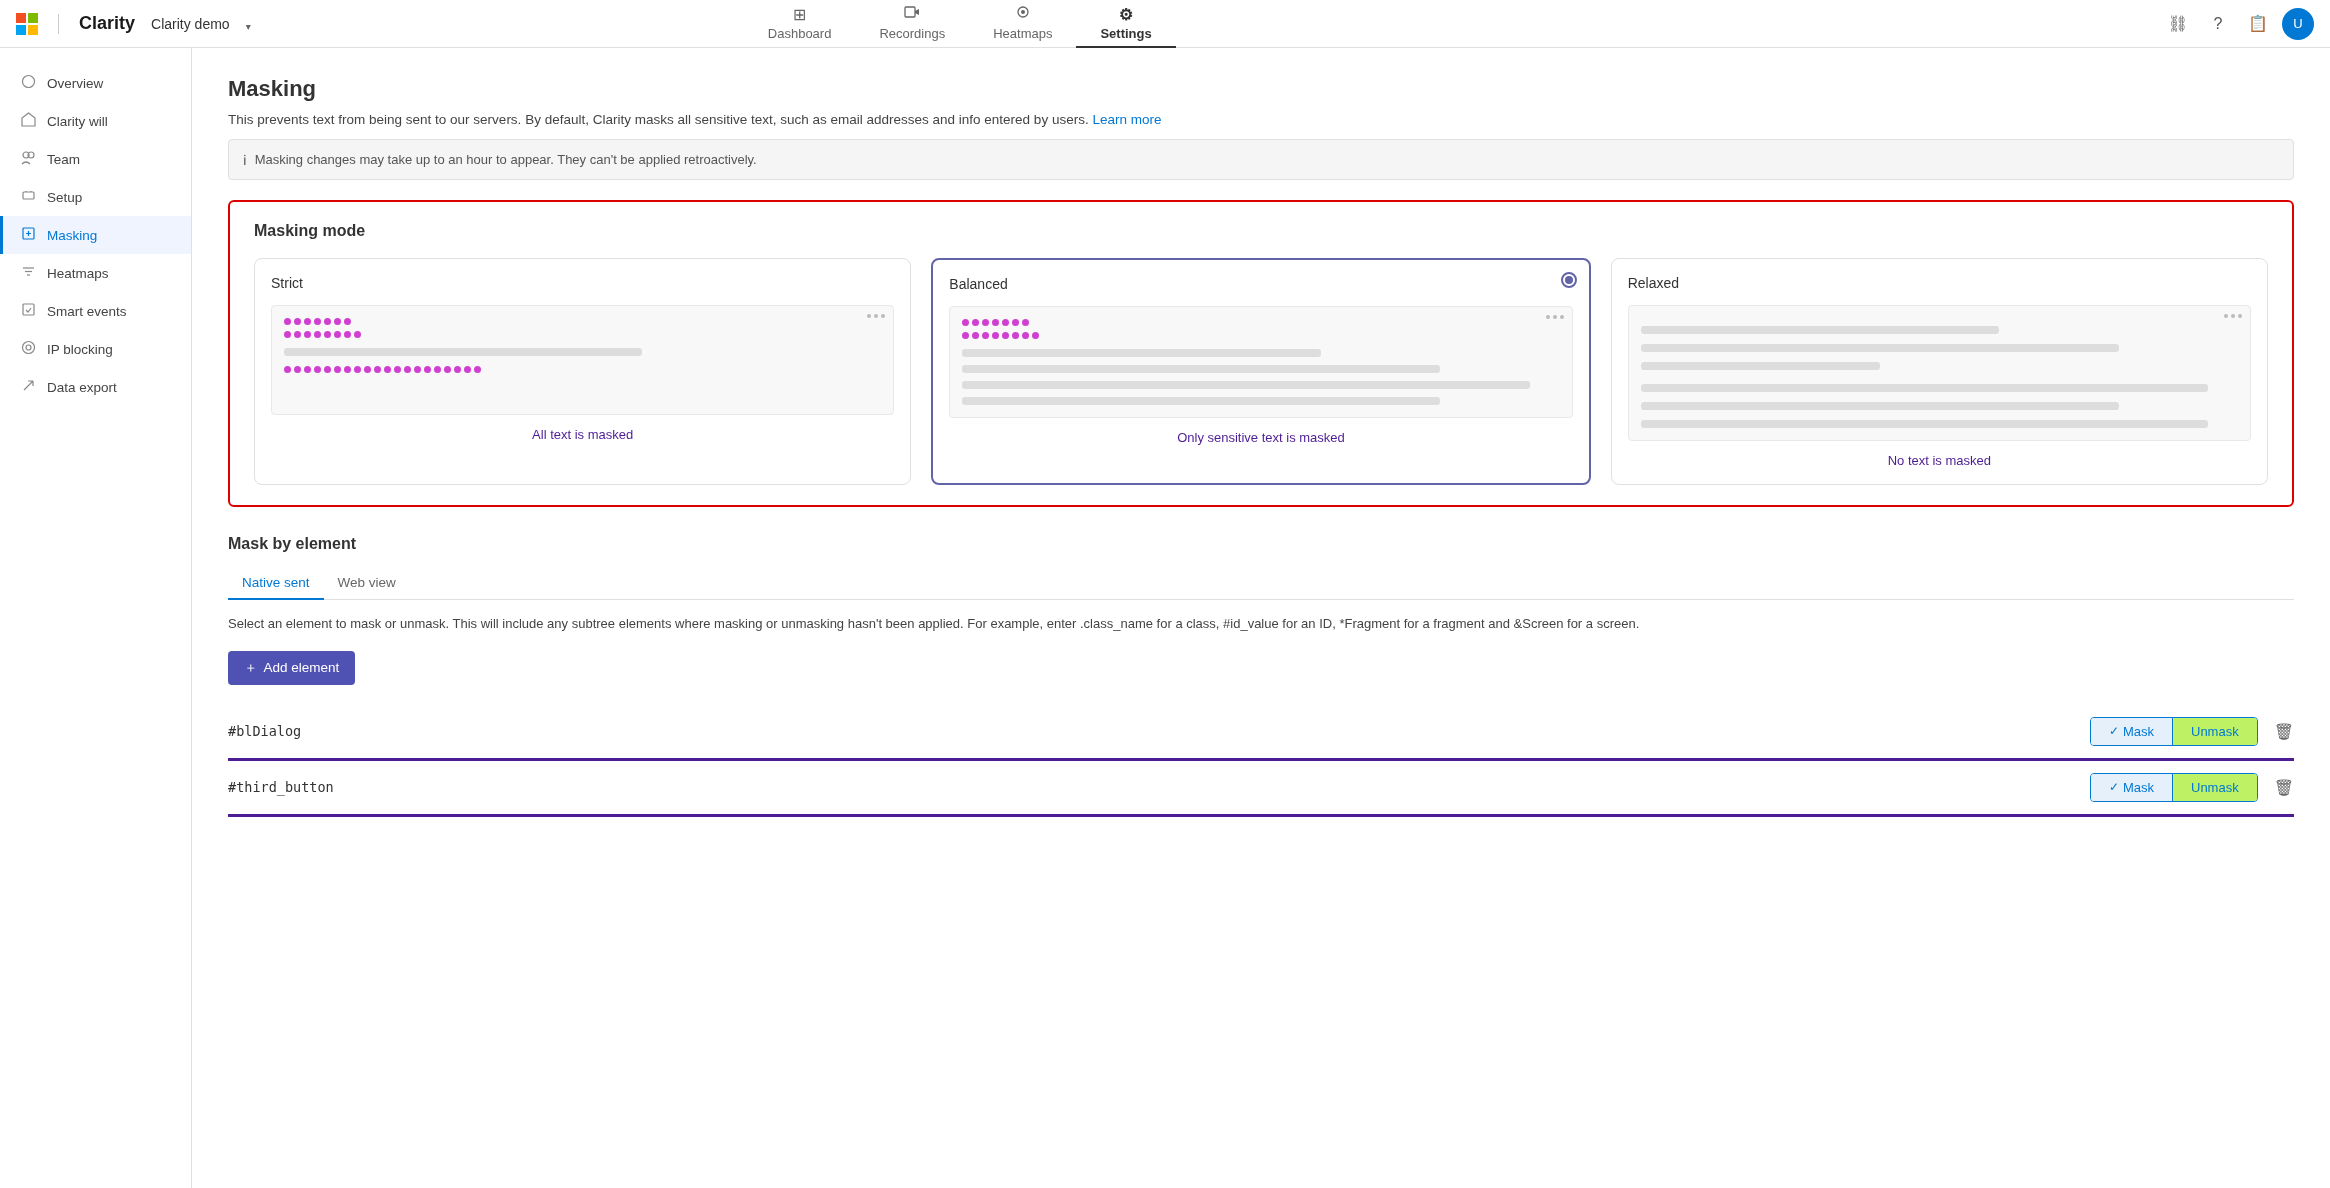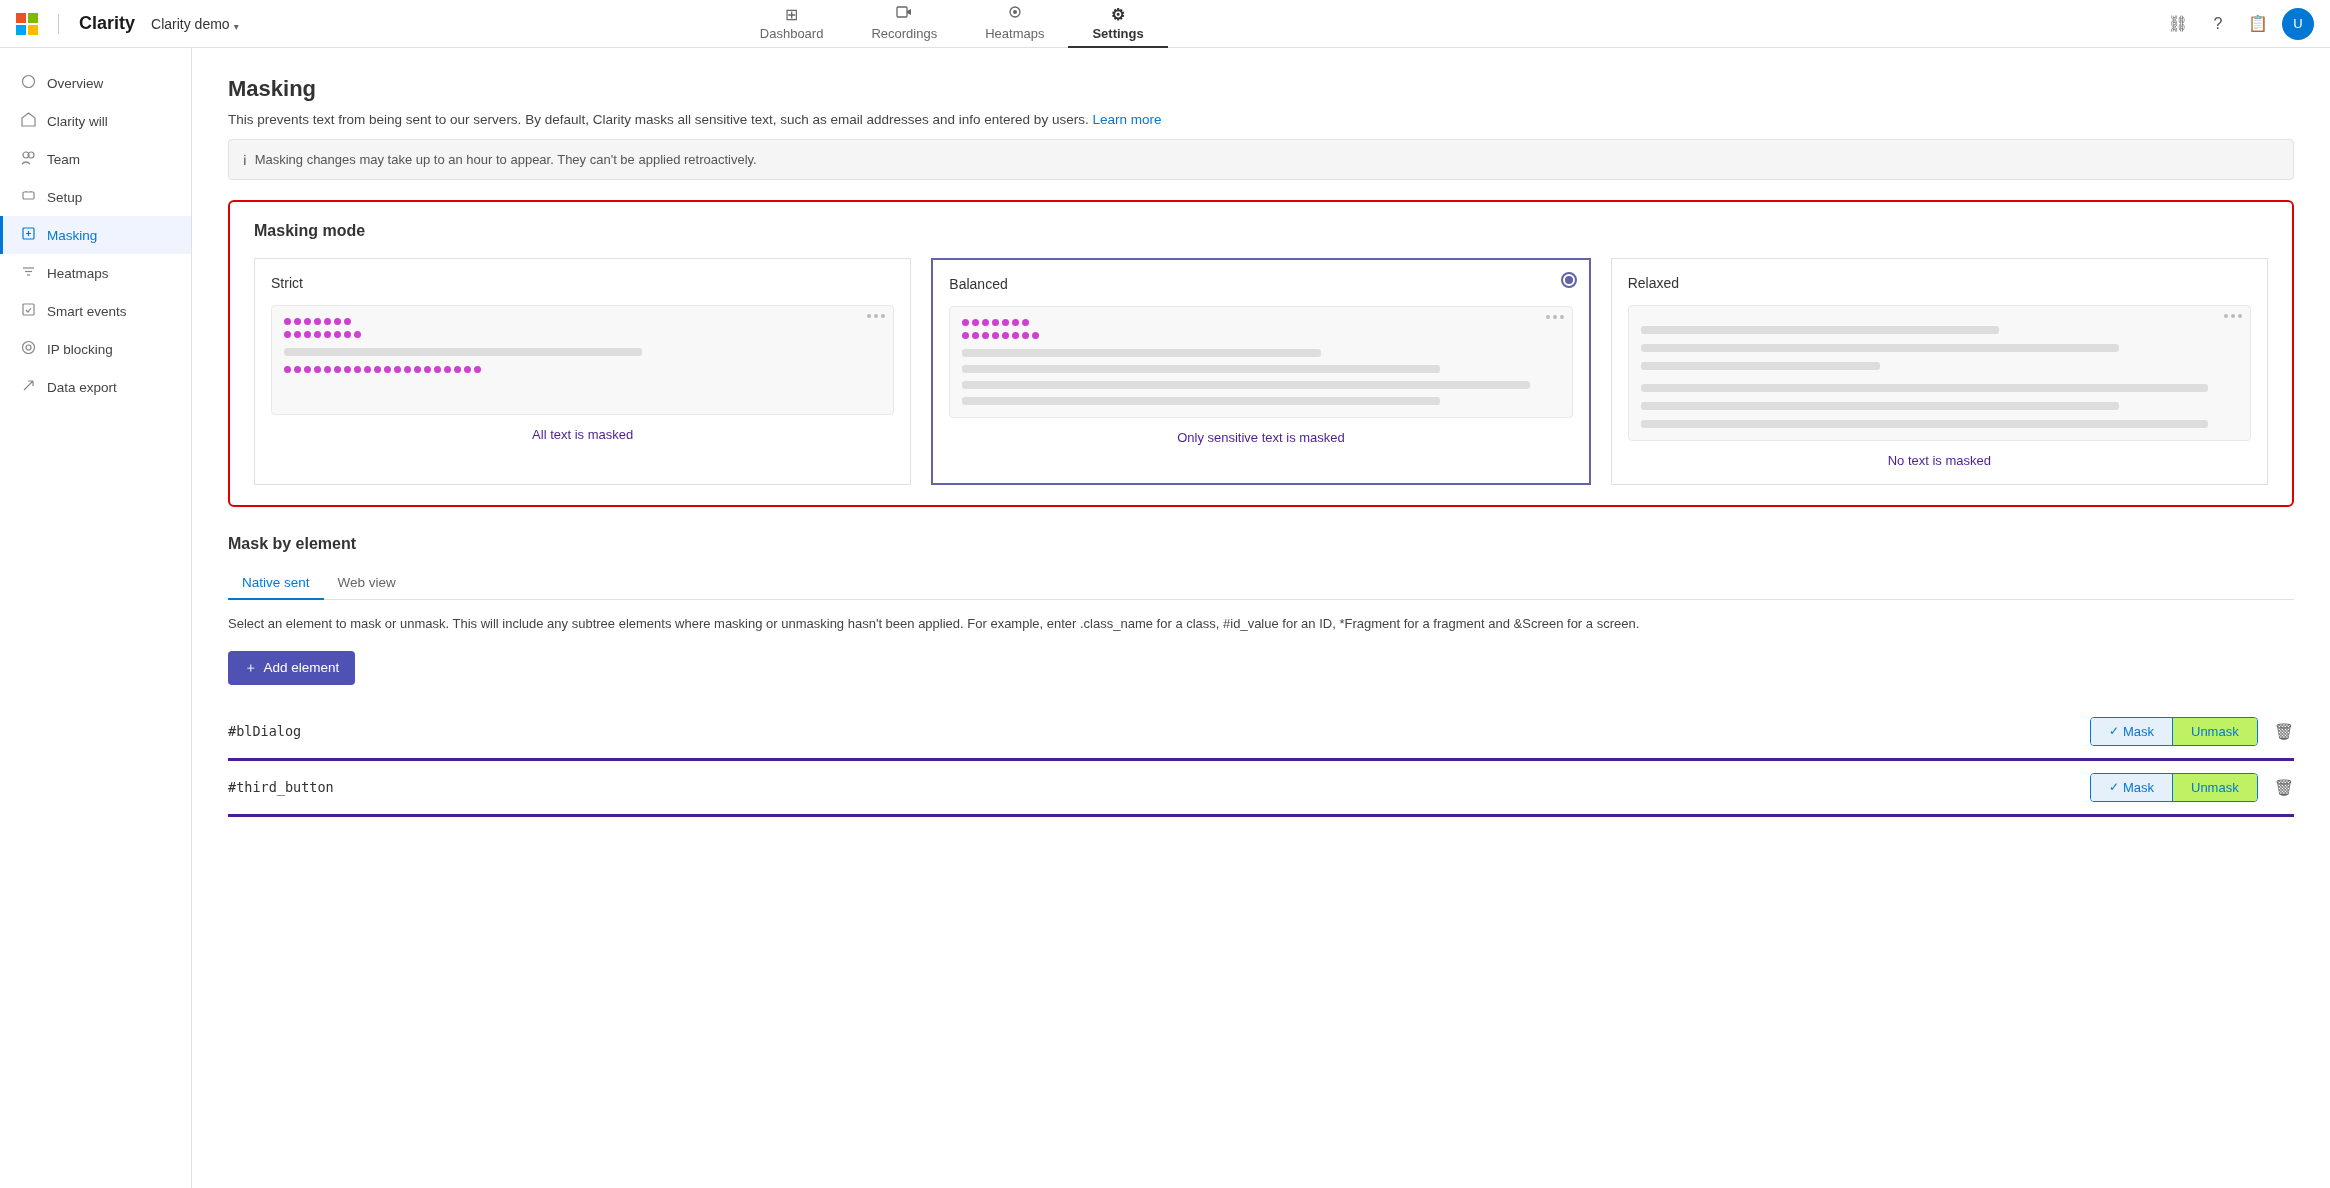--- a/index.html
+++ b/index.html
@@ -8,21 +8,21 @@
     
     .topnav {
       display: flex; align-items: center; height: 48px;
       border-bottom: 1px solid #e0e0e0; padding: 0 16px;
       position: fixed; top: 0; left: 0; right: 0; background: #fff; z-index: 100;
     }
     .topnav-brand { display: flex; align-items: center; gap: 8px; margin-right: 16px; }
     .ms-logo { width: 22px; height: 22px; }
     .topnav-divider { width: 1px; height: 20px; background: #ccc; margin: 0 12px; }
     .topnav-clarity { font-size: 18px; font-weight: 600; color: #1a1a1a; }
-    .project-selector { display: flex; align-items: flex-end; gap: 4px; cursor: pointer; color: #333; font-size: 14px; }
+    .project-selector { display: flex; align-items: flex-end; gap: 16px; cursor: pointer; color: #333; font-size: 14px; }
     .project-selector .chevron { font-size: 10px; color: #666; }
     .topnav-center { display: flex; align-items: center; gap: 0; margin: 0 auto; }
     .nav-item { display: flex; flex-direction: column; align-items: center; gap: 2px; padding: 0 24px; cursor: pointer; color: #666; height: 48px; justify-content: center; border-bottom: 2px solid transparent; font-size: 13px; }
     .nav-item.active { color: #333; border-bottom: 2px solid #333; font-weight: 600; }
     .nav-icon { font-size: 16px; }
     .topnav-right { display: flex; align-items: center; gap: 8px; margin-left: auto; }
     .topnav-right-btn { width: 32px; height: 32px; border-radius: 50%; border: none; background: transparent; cursor: pointer; display: flex; align-items: center; justify-content: center; color: #555; font-size: 16px; }
     .avatar-btn { width: 32px; height: 32px; border-radius: 50%; background: #0078d4; color: #fff; border: none; cursor: pointer; font-size: 13px; display: flex; align-items: center; justify-content: center; }
 
     
@@ -40,21 +40,21 @@
     .page-title { font-size: 22px; font-weight: 600; margin-bottom: 10px; }
     .page-desc { font-size: 13.5px; color: #444; margin-bottom: 12px; }
     .page-desc a { color: #0078d4; text-decoration: none; }
     .info-banner { display: flex; align-items: center; gap: 8px; background: #f5f5f5; border: 1px solid #e0e0e0; border-radius: 4px; padding: 10px 14px; margin-bottom: 20px; font-size: 13px; color: #555; }
     .info-icon { color: #555; font-size: 14px; }
 
     
     .masking-mode-box { border: 2px solid #d00; border-radius: 6px; padding: 20px 24px; margin-bottom: 28px; }
     .section-title { font-size: 16px; font-weight: 600; margin-bottom: 18px; }
     .masking-options { display: flex; gap: 20px; }
-    .masking-option { flex: 1; border: 1px solid #e0e0e0; border-radius: 0; padding: 16px; cursor: pointer; position: relative; }
+    .masking-option { flex: 1; border: 1px solid #e0e0e0; border-radius: 8px; padding: 16px; cursor: pointer; position: relative; }
     .masking-option.selected { border: 2px solid #6264a7; }
     .masking-option-title { font-size: 14px; font-weight: 500; margin-bottom: 14px; }
     .masking-preview { background: #f8f8f8; border: 1px solid #e8e8e8; border-radius: 4px; padding: 12px; margin-bottom: 12px; min-height: 110px; display: flex; flex-direction: column; gap: 6px; position: relative; }
     .preview-dots-row { display: flex; gap: 3px; flex-wrap: wrap; }
     .dot { width: 7px; height: 7px; border-radius: 50%; background: #d040d0; display: inline-block; }
     .preview-line { height: 8px; border-radius: 3px; background: #ddd; }
     .preview-line.short { width: 60%; }
     .preview-line.med { width: 80%; }
     .preview-line.long { width: 95%; }
     .preview-dots-block { display: flex; flex-wrap: wrap; gap: 3px; margin-top: 4px; }

